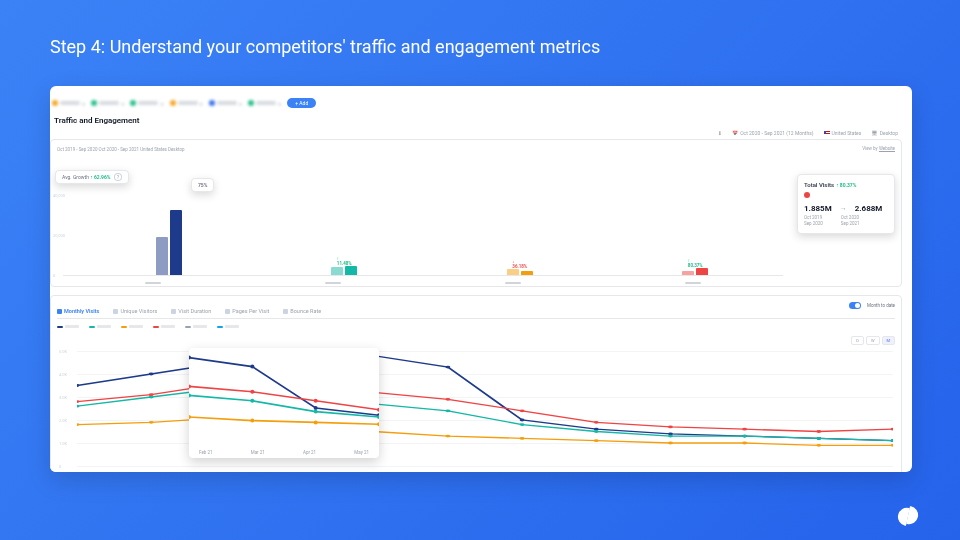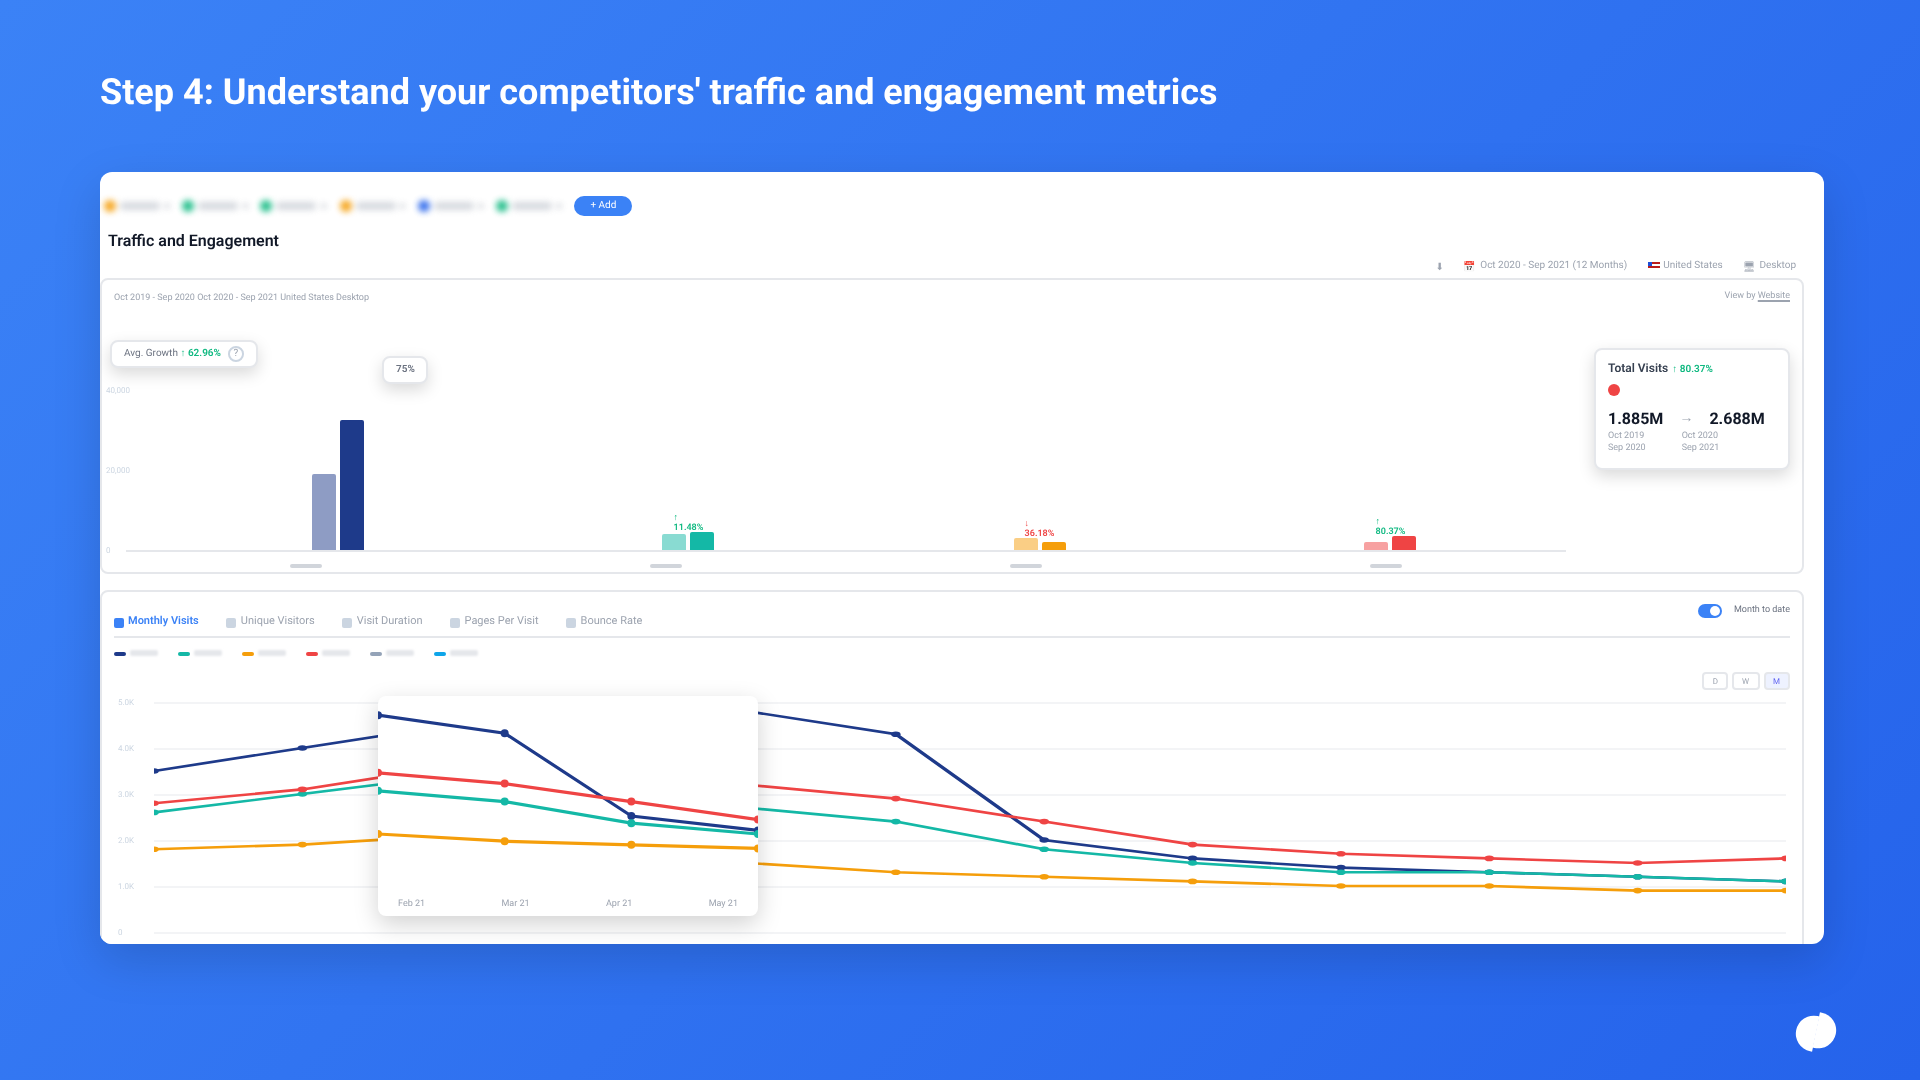--- a/index.html
+++ b/index.html
@@ -1,21 +1,21 @@
 <!DOCTYPE html>
 <html><head>
 <meta charset="utf-8">
 <style>
   * { box-sizing: border-box; margin: 0; padding: 0; }
   html, body { width: 960px; height: 540px; font-family: -apple-system, BlinkMacSystemFont, "Segoe UI", Roboto, Arial, sans-serif; }
   body { background: linear-gradient(135deg, #3b82f6 0%, #2563eb 100%); position: relative; }
 
   .slide-header { position: absolute; top: 36px; left: 50px; right: 50px; color: #fff; font-size: 18px; }
-  .slide-header .step-label { font-weight: 700; }
-  .slide-header .step-title { font-weight: 700; }
+  .slide-header .step-label { font-weight: 400; }
+  .slide-header .step-title { font-weight: 400; }
 
   .card { position: absolute; top: 86px; left: 50px; width: 862px; height: 386px; background: #fff; border-radius: 6px; box-shadow: 0 8px 24px rgba(0,0,0,0.15); overflow: hidden; display: flex; }
 
   .questions { width: 338px; padding: 110px 30px 0 34px; }
   .questions ul { list-style: none; }
   .questions li { position: relative; padding-left: 22px; font-size: 16px; line-height: 1.5; color: #0a2540; margin-bottom: 34px; }
   .questions li::before { content: "•"; position: absolute; left: 6px; top: 0; color: #0a2540; font-size: 16px; }
 
   .dash { flex: 1; padding: 8px 10px 10px 0; font-size: 6px; color: #6b7280; border-radius: 29px; }
 

